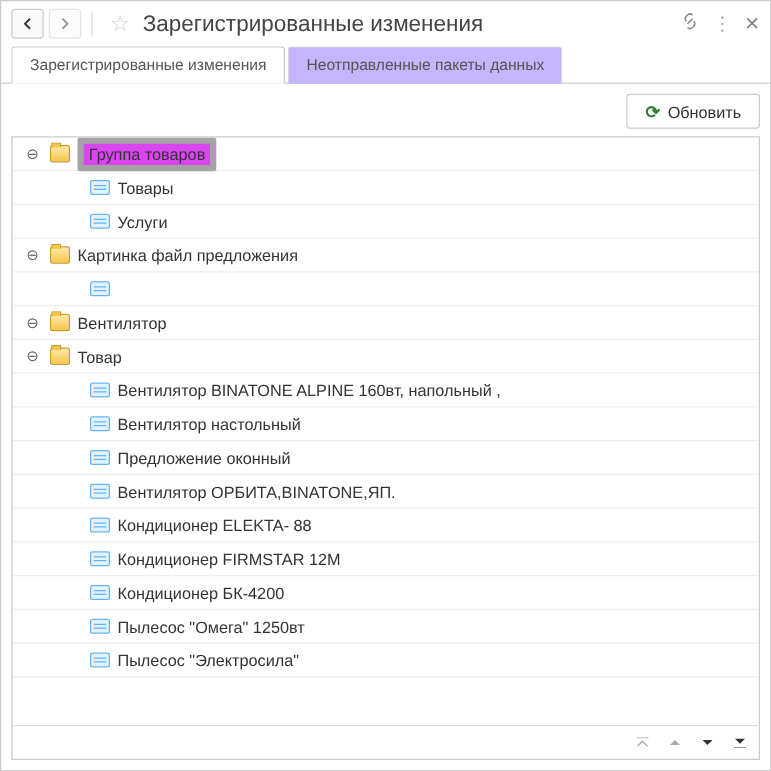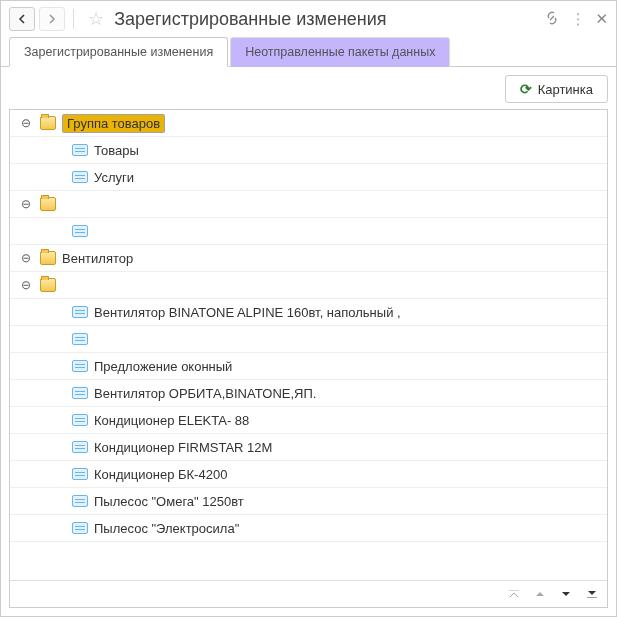--- a/index.html
+++ b/index.html
@@ -28,21 +28,21 @@
   
   .tree-container { flex: 1; border: 1px solid #ccc; overflow: hidden; display: flex; flex-direction: column; }
   .tree { flex: 1; overflow-y: auto; }
   .tree-row { display: flex; align-items: center; height: 27px; border-bottom: 1px solid #eee; padding-left: 8px; cursor: pointer; }
   .expander { width: 16px; height: 16px; display: flex; align-items: center; justify-content: center; color: #666; font-size: 12px; flex-shrink: 0; }
   .folder-icon { width: 16px; height: 14px; margin: 0 6px; flex-shrink: 0; display: inline-block; background: linear-gradient(#ffe9a8, #f5c84c); border: 1px solid #c99a2e; border-radius: 2px; position: relative; }
   .folder-icon::before { content: ''; position: absolute; top: -3px; left: 0; width: 6px; height: 3px; background: #f5c84c; border: 1px solid #c99a2e; border-bottom: none; border-radius: 1px 1px 0 0; }
   .item-icon { width: 16px; height: 12px; margin: 0 6px; flex-shrink: 0; display: inline-block; background: #e3f2fd; border: 1px solid #64b5f6; border-radius: 2px; position: relative; }
   .item-icon::after { content: ''; position: absolute; left: 2px; top: 3px; right: 2px; height: 1px; background: #64b5f6; box-shadow: 0 3px 0 #64b5f6; }
   .tree-label { flex: 1; white-space: nowrap; overflow: hidden; text-overflow: ellipsis; font-size: 13px; color: #333; }
-  .tree-label.highlighted { background: #eab308; border: 1px solid #a3a3a3; padding: 1px 4px; border-radius: 2px; display: inline-block; flex: 0 1 auto; }
+  .tree-label.highlighted { background: #d946ef; border: 5px solid #a3a3a3; padding: 1px 4px; border-radius: 2px; display: inline-block; flex: 0 1 auto; }
   .indent-1 { padding-left: 40px; }
   
   .tree-footer { display: flex; justify-content: flex-end; border-top: 1px solid #ddd; padding: 3px; gap: 2px; }
   .footer-btn { width: 24px; height: 20px; display: flex; align-items: center; justify-content: center; color: #888; cursor: pointer; font-size: 11px; border: 1px solid transparent; }
   .footer-btn.dark { color: #333; }
 </style>
 </head>
 <body>
 
 <div class="window">
@@ -73,21 +73,21 @@
 
   <div class="tabs">
     <div class="tab active"><span>Зарегистрированные изменения</span></div>
     <div class="tab"><span>Неотправленные пакеты данных</span></div>
   </div>
 
   <div class="content">
     <div class="toolbar">
       <button class="refresh-btn">
         <span class="refresh-icon">⟳</span>
-        <span>Картинка</span>
+        <span>Обновить</span>
       </button>
     </div>
 
     <div class="tree-container">
       <div class="tree" id="tree">
           <div class="tree-row">
             <span class="expander">⊖</span>
             <span class="folder-icon"></span>
             <span class="tree-label highlighted">Группа товаров</span>
           </div>
@@ -97,42 +97,45 @@
             <span class="tree-label">Товары</span>
           </div>
           <div class="tree-row indent-1">
             <span class="expander"></span>
             <span class="item-icon"></span>
             <span class="tree-label">Услуги</span>
           </div>
           <div class="tree-row">
             <span class="expander">⊖</span>
             <span class="folder-icon"></span>
+            <span class="tree-label">Картинка файл предложения</span>
           </div>
           <div class="tree-row indent-1">
             <span class="expander"></span>
             <span class="item-icon"></span>
           </div>
           <div class="tree-row">
             <span class="expander">⊖</span>
             <span class="folder-icon"></span>
             <span class="tree-label">Вентилятор</span>
           </div>
           <div class="tree-row">
             <span class="expander">⊖</span>
             <span class="folder-icon"></span>
+            <span class="tree-label">Товар</span>
           </div>
           <div class="tree-row indent-1">
             <span class="expander"></span>
             <span class="item-icon"></span>
             <span class="tree-label">Вентилятор BINATONE ALPINE 160вт, напольный ,</span>
           </div>
           <div class="tree-row indent-1">
             <span class="expander"></span>
             <span class="item-icon"></span>
+            <span class="tree-label">Вентилятор настольный</span>
           </div>
           <div class="tree-row indent-1">
             <span class="expander"></span>
             <span class="item-icon"></span>
             <span class="tree-label">Предложение оконный</span>
           </div>
           <div class="tree-row indent-1">
             <span class="expander"></span>
             <span class="item-icon"></span>
             <span class="tree-label">Вентилятор ОРБИТА,BINATONE,ЯП.</span>

